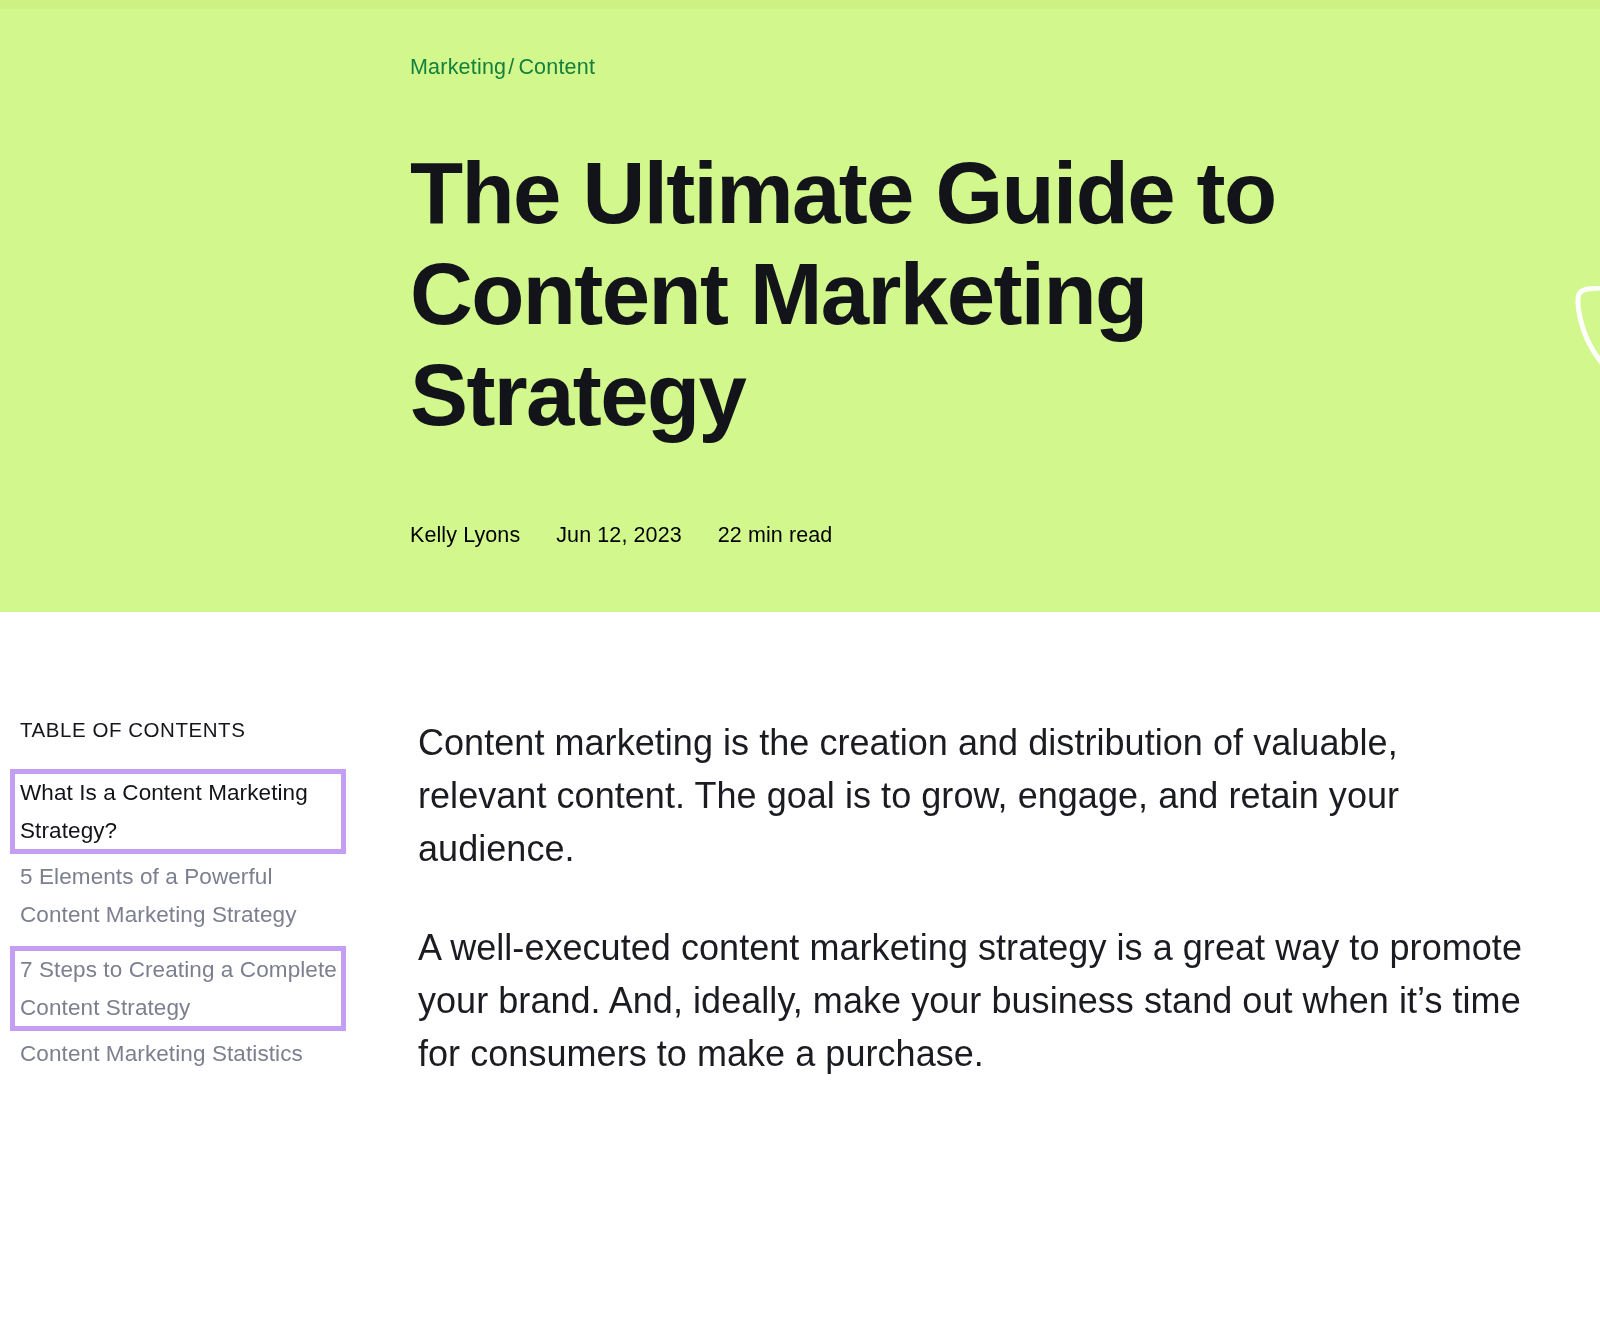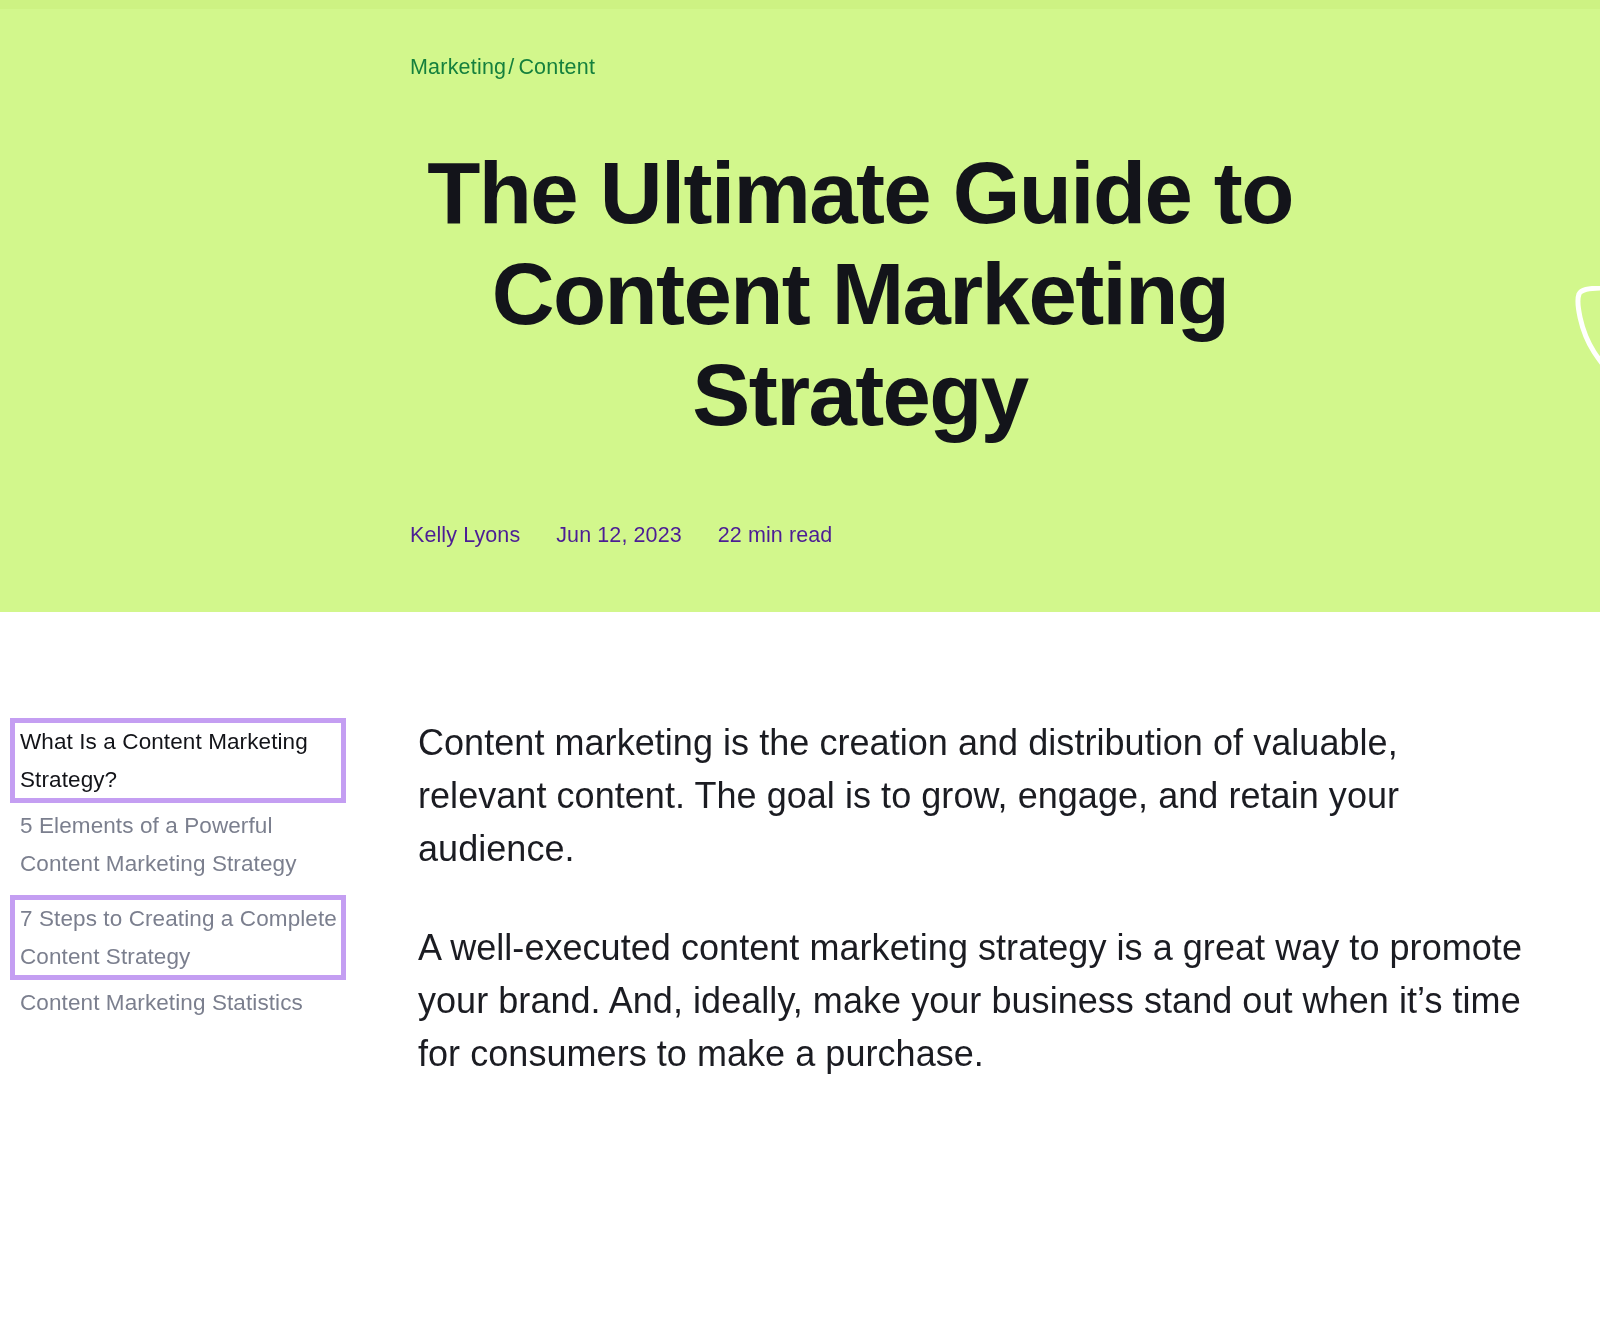--- a/index.html
+++ b/index.html
@@ -54,29 +54,28 @@
   .breadcrumb .crumb-sep { margin: 0 4px 0 2px; }
 
   .hero-title {
     margin-top: 62px;
     font-size: 87px;
     line-height: 101px;
     letter-spacing: -1.6px;
     font-weight: 700;
     color: #13141a;
     width: 900px;
-    text-align: center;
   }
 
   .meta {
     margin-top: 78px;
     display: flex;
     align-items: baseline;
     font-size: 21.5px;
-    color: #4c1d95;
+    color: #000000;
     letter-spacing: 0.1px;
     white-space: nowrap;
   }
   .meta-author { margin-right: 36px; }
   .meta-date   { margin-right: 36px; }
 
   
   .hero-deco {
     position: absolute;
     right: -6px;
@@ -178,20 +177,21 @@
         <span class="meta-date">Jun 12, 2023</span>
         <span class="meta-read">22 min read</span>
       </div>
 
     </div>
   </header>
 
   <div class="content">
 
     <aside class="toc">
+      <div class="toc-heading">TABLE OF CONTENTS</div>
       <ul class="toc-list">
         <li class="toc-item highlight active">What Is a Content Marketing Strategy?</li>
         <li class="toc-item plain">5 Elements of a Powerful Content Marketing Strategy</li>
         <li class="toc-item highlight">7 Steps to Creating a Complete Content Strategy</li>
         <li class="toc-item plain">Content Marketing Statistics</li>
       </ul>
     </aside>
 
     <main class="article">
       <p class="para">Content marketing is the creation and distribution of valuable, relevant content. The goal is to grow, engage, and retain your audience.</p>

